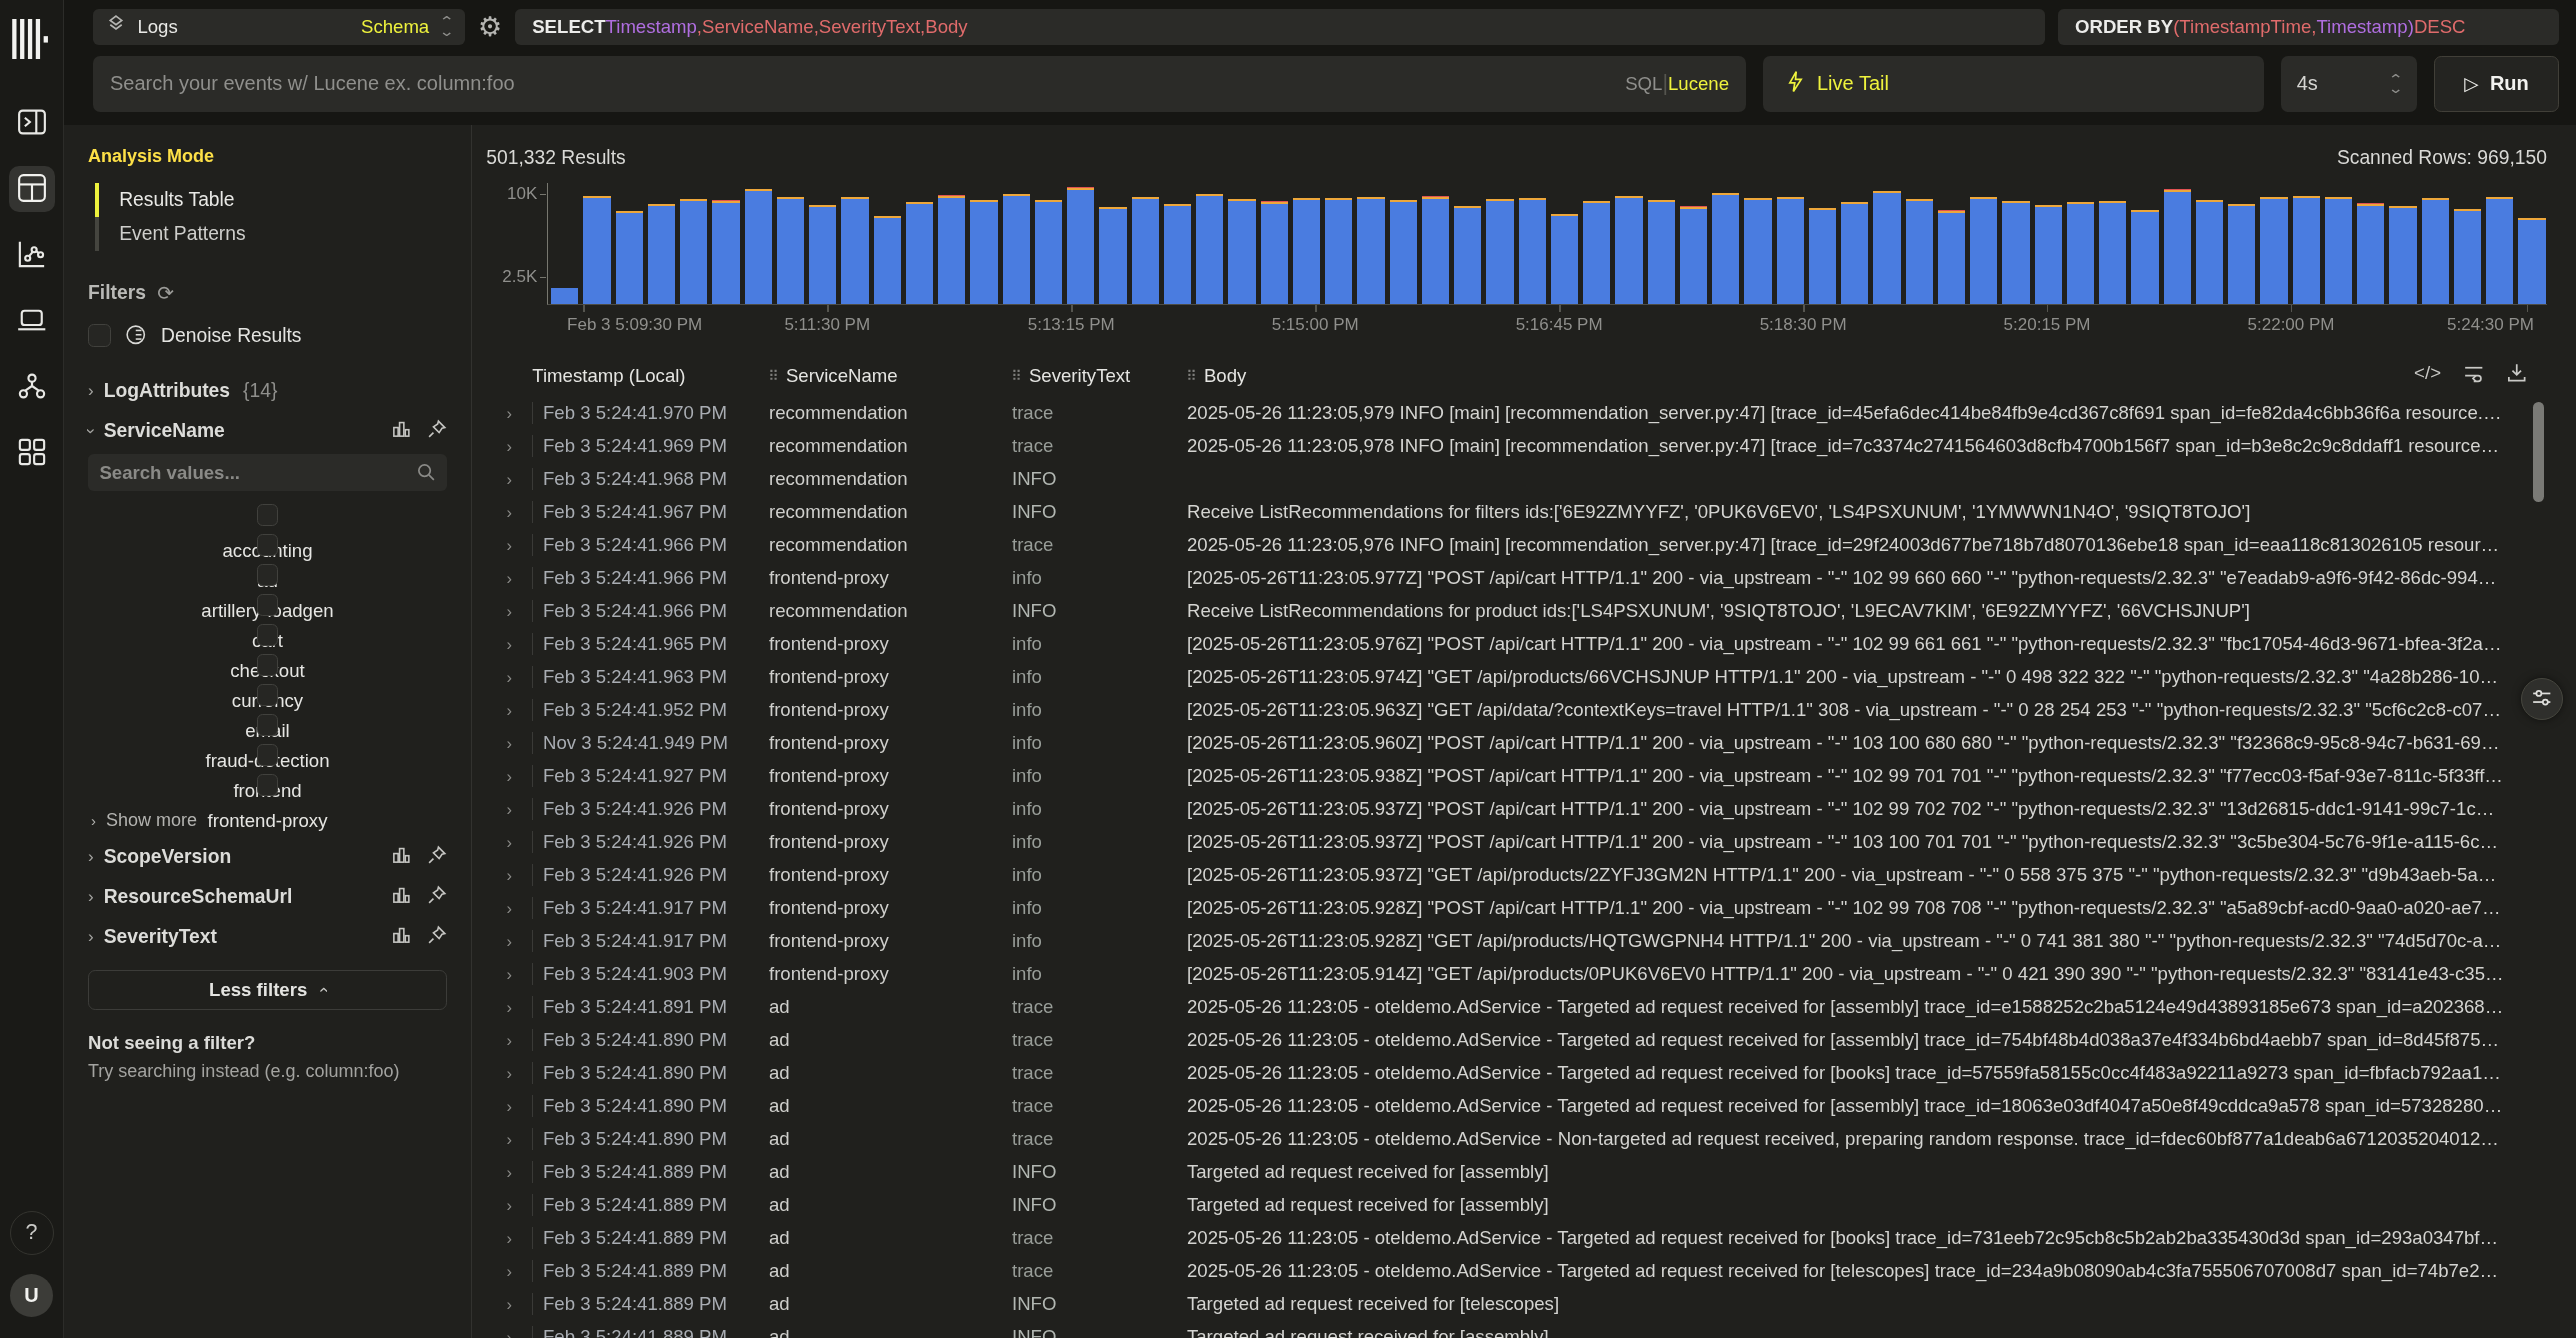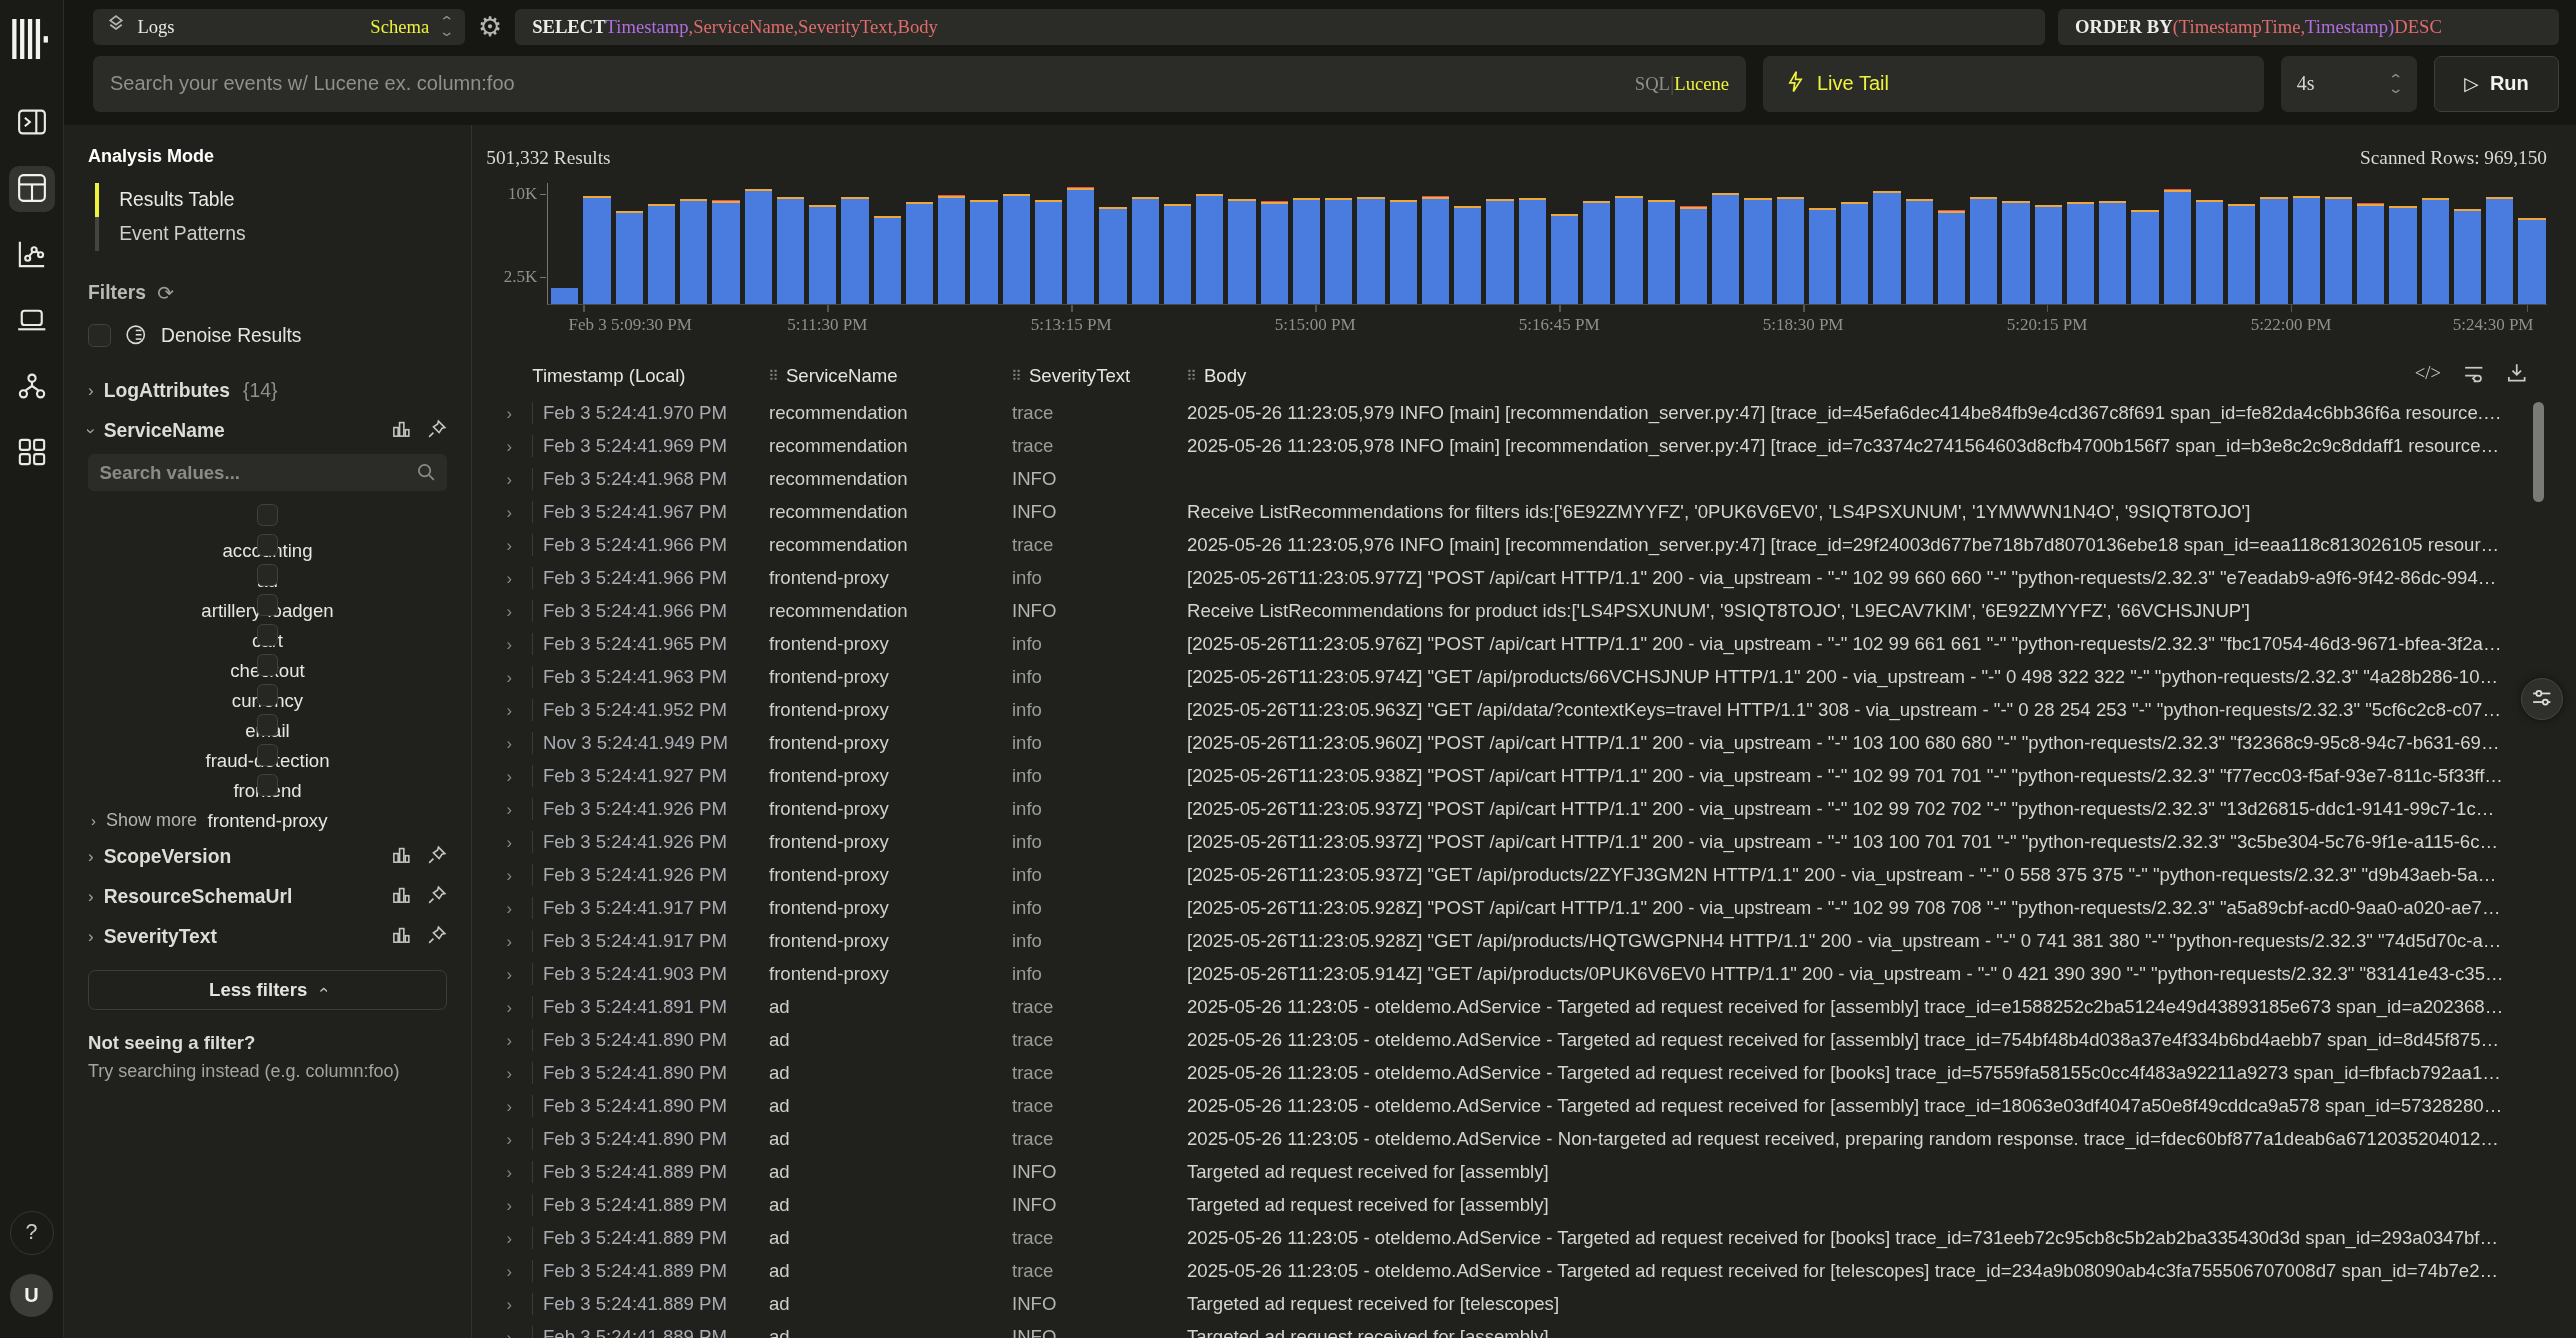--- a/index.html
+++ b/index.html
@@ -1,18 +1,18 @@
 <!DOCTYPE html>
 <html style="font-size:11.4px"><head>
 <meta charset="utf-8">
 <style>
   * { box-sizing: border-box; margin: 0; padding: 0; }
   html,body { width: 2576px; height: 1338px; overflow: hidden; }
   body { background:#1d1d1a; font-family:"Liberation Sans",sans-serif; color:#d6d6d3; }
-  .mono { font-family:Liberation Serif, serif; }
+  .mono { font-family:Liberation Sans, sans-serif; }
   .app { display:flex; width:100%; height:100%; }
 
   
   .rail { width:64px; background:#1a1a17; border-right:0.7px solid #2c2c29; display:flex; flex-direction:column; align-items:center; padding:18.6px 0 21.5px 0; flex-shrink:0; }
   .rail .logo { margin-bottom:39px; }
   .rail-item { width:46px; height:46px; display:flex; align-items:center; justify-content:center; border-radius:10px; margin-bottom:20px; color:#e8e8e5; cursor:pointer; }
   .rail-item.active { background:#343431; }
   .rail-spacer { flex:1; }
   .rail-help { width:44px; height:44px; border:1.4px solid #34342f; border-radius:50%; display:flex; align-items:center; justify-content:center; color:#c9c9c6; font-size:21.5px; margin-bottom:18.6px; }
   .rail-avatar { width:43px; height:43px; border-radius:50%; background:#3c3c38; display:flex; align-items:center; justify-content:center; color:#f2f2ef; font-size:20px; font-weight:bold; }
@@ -45,21 +45,21 @@
   .live-tail { width:501px; background:#2b2b28; border:none; border-radius:7.2px; height:56px; display:flex; align-items:center; gap:13px; padding:0 24px; color:#eef23d; font-size:20px; cursor:pointer; font-family:"Liberation Sans",sans-serif; }
   .interval { width:136px; background:#2b2b28; border-radius:7.2px; height:56px; display:flex; align-items:center; justify-content:space-between; padding:0 15.7px; color:#d5d5d2; font-size:20px; cursor:pointer; }
   .run-btn { width:125px; height:56px; background:#242421; border:1.4px solid #413f38; border-radius:7.2px; display:flex; align-items:center; justify-content:center; gap:11.4px; color:#f2f2ef; font-size:20px; font-weight:bold; cursor:pointer; font-family:"Liberation Sans",sans-serif; }
   .run-btn .play { font-weight:normal; font-size:18.6px; }
 
   
   .content { flex:1; display:flex; background:#20201d; min-height:0; }
 
   
   .sidebar { width:408px; flex-shrink:0; border-right:0.7px solid #32322f; padding:21.5px 24px 0 24px; overflow:hidden; }
-  .side-label { color:#ffffff; font-size:18px; font-weight:bold; margin-bottom:15.7px; }
+  .side-label { color:#fde047; font-size:18px; font-weight:bold; margin-bottom:15.7px; }
   .mode-item { display:flex; align-items:center; height:34px; border-left:4.3px solid #45453f; padding-left:20px; margin-left:7.2px; color:#cfcfcc; font-size:19.3px; cursor:pointer; }
   .mode-item.active { border-left-color:#eef23d; color:#e9e9e6; }
   .filters-head { display:flex; align-items:center; gap:11.4px; margin:30px 0 18.6px 0; color:#b9b9b6; font-size:19.3px; font-weight:bold; }
   .refresh { color:#9b9b98; font-size:20px; font-weight:normal; cursor:pointer; font-family:"DejaVu Sans",sans-serif; }
   .chk { width:23px; height:23px; border:1.4px solid #41413d; border-radius:5.7px; background:#262623; flex-shrink:0; cursor:pointer; }
   .chk.small { width:21.5px; height:21.5px; }
   .denoise-row { display:flex; align-items:center; gap:14.3px; margin-bottom:24px; cursor:pointer; }
   .denoise-row .lbl { color:#e4e4e1; font-size:19.3px; }
   .grp-row { display:flex; align-items:center; height:40px; color:#dcdcd9; font-size:19.3px; font-weight:bold; cursor:pointer; }
   .grp-row .chev { color:#a5a5a2; font-size:17px; margin-right:10px; font-weight:normal; display:inline-block; }

